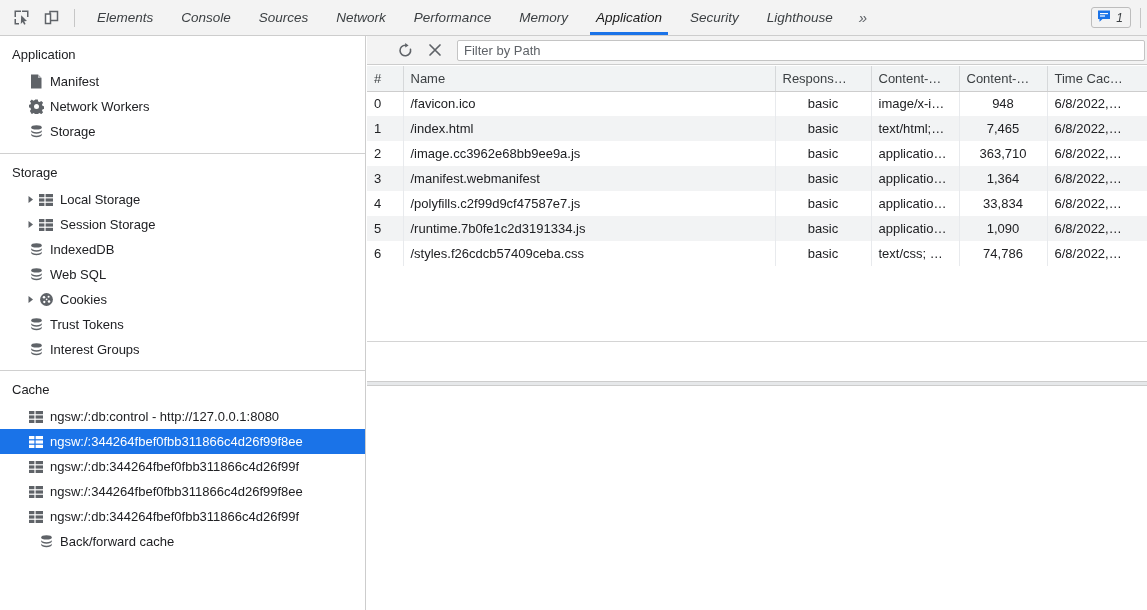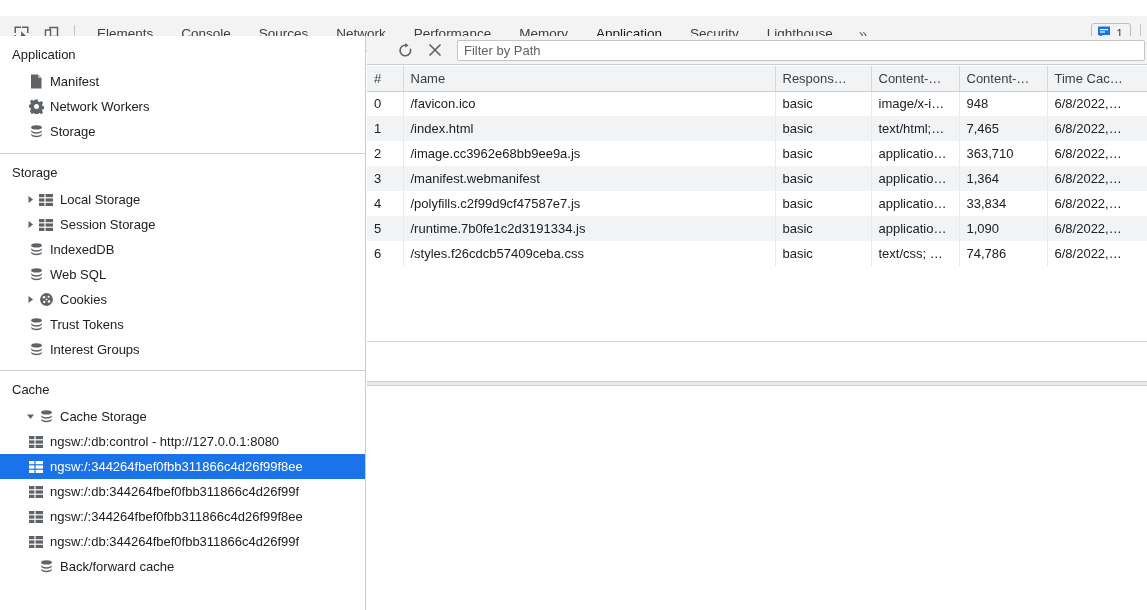--- a/index.html
+++ b/index.html
@@ -9,26 +9,27 @@
     overflow: hidden;
     background: #ffffff;
     font-family: "Liberation Sans", sans-serif;
     font-size: 12px;
     color: #202124;
     -webkit-font-smoothing: antialiased;
   }
 
   
   #devtools-toolbar {
-    position: absolute; top: 16px; left: 0;
+    position: absolute; top: 0; left: 0;
     width: 1147px; height: 36px;
     background: #f3f3f3;
     border-bottom: 1px solid #cdcdcd;
     display: flex;
     align-items: stretch;
+    font-style: italic;
   }
   .tb-icon-btn {
     width: 30px;
     display: flex; align-items: center; justify-content: center;
     cursor: pointer;
   }
   .tb-icon-btn:first-child { margin-left: 6px; }
   .tb-sep {
     width: 1px; height: 18px; background: #c6c6c6;
     align-self: center; margin: 0 8px;
@@ -182,21 +183,21 @@
     height: 25px;
     padding: 0 7px;
     border-right: 1px solid #e8eaed;
     white-space: nowrap;
     overflow: hidden;
     text-overflow: ellipsis;
     color: #202124;
   }
   table.cache-table tbody tr:nth-child(even) { background: #f2f3f4; }
   table.cache-table tbody tr:nth-child(odd)  { background: #ffffff; }
-  td.right, th.right { text-align: left; }
+  td.right, th.right { text-align: center; }
   .col-idx  { width: 36px; }
   .col-name { width: 372px; }
   .col-resp { width: 96px; }
   .col-ct   { width: 88px; }
   .col-cl   { width: 88px; }
   .col-time { width: 100px; }
 
   #table-bottom-border {
     position: absolute;
     top: 275px; left: 0; right: 0;
@@ -428,35 +429,20 @@
             <ellipse cx="7.5" cy="3.4" rx="5.3" ry="2.1" fill="#5f6368"></ellipse>
             <path d="M2.2 6.1c0 1.16 2.37 2.1 5.3 2.1s5.3-.94 5.3-2.1v1.5c0 1.16-2.37 2.1-5.3 2.1s-5.3-.94-5.3-2.1z" fill="#5f6368"></path>
             <path d="M2.2 9.6c0 1.16 2.37 2.1 5.3 2.1s5.3-.94 5.3-2.1v1.5c0 1.16-2.37 2.1-5.3 2.1s-5.3-.94-5.3-2.1z" fill="#5f6368"></path>
           </svg>
         </span>
         <span class="sb-label">Interest Groups</span>
       </div>
     </div>
     <div class="sb-section">
       <div class="sb-title">Cache</div>
-      <div class="sb-item indent1">
-        <span class="sb-arrow">
-          <svg width="9" height="9" viewBox="0 0 9 9">
-            <path d="M1 2.5 L8 2.5 L4.5 7 Z" fill="#5f6368"></path>
-          </svg>
-        </span>
-        <span class="sb-ico">
-          <svg width="15" height="15" viewBox="0 0 15 15">
-            <ellipse cx="7.5" cy="3.4" rx="5.3" ry="2.1" fill="#5f6368"></ellipse>
-            <path d="M2.2 6.1c0 1.16 2.37 2.1 5.3 2.1s5.3-.94 5.3-2.1v1.5c0 1.16-2.37 2.1-5.3 2.1s-5.3-.94-5.3-2.1z" fill="#5f6368"></path>
-            <path d="M2.2 9.6c0 1.16 2.37 2.1 5.3 2.1s5.3-.94 5.3-2.1v1.5c0 1.16-2.37 2.1-5.3 2.1s-5.3-.94-5.3-2.1z" fill="#5f6368"></path>
-          </svg>
-        </span>
-        <span class="sb-label">Cache Storage</span>
-      </div>
       <div class="sb-item indent2">
         <span class="sb-arrow none">
           <svg width="9" height="9" viewBox="0 0 9 9">
             <path d="M2.5 1 L2.5 8 L7 4.5 Z" fill="#5f6368"></path>
           </svg>
         </span>
         <span class="sb-ico">
           <svg width="14" height="12" viewBox="0 0 14 12">
             <rect x="0" y="0" width="5.4" height="3.2" fill="#5f6368"></rect>
             <rect x="6.6" y="0" width="7.4" height="3.2" fill="#5f6368"></rect>

